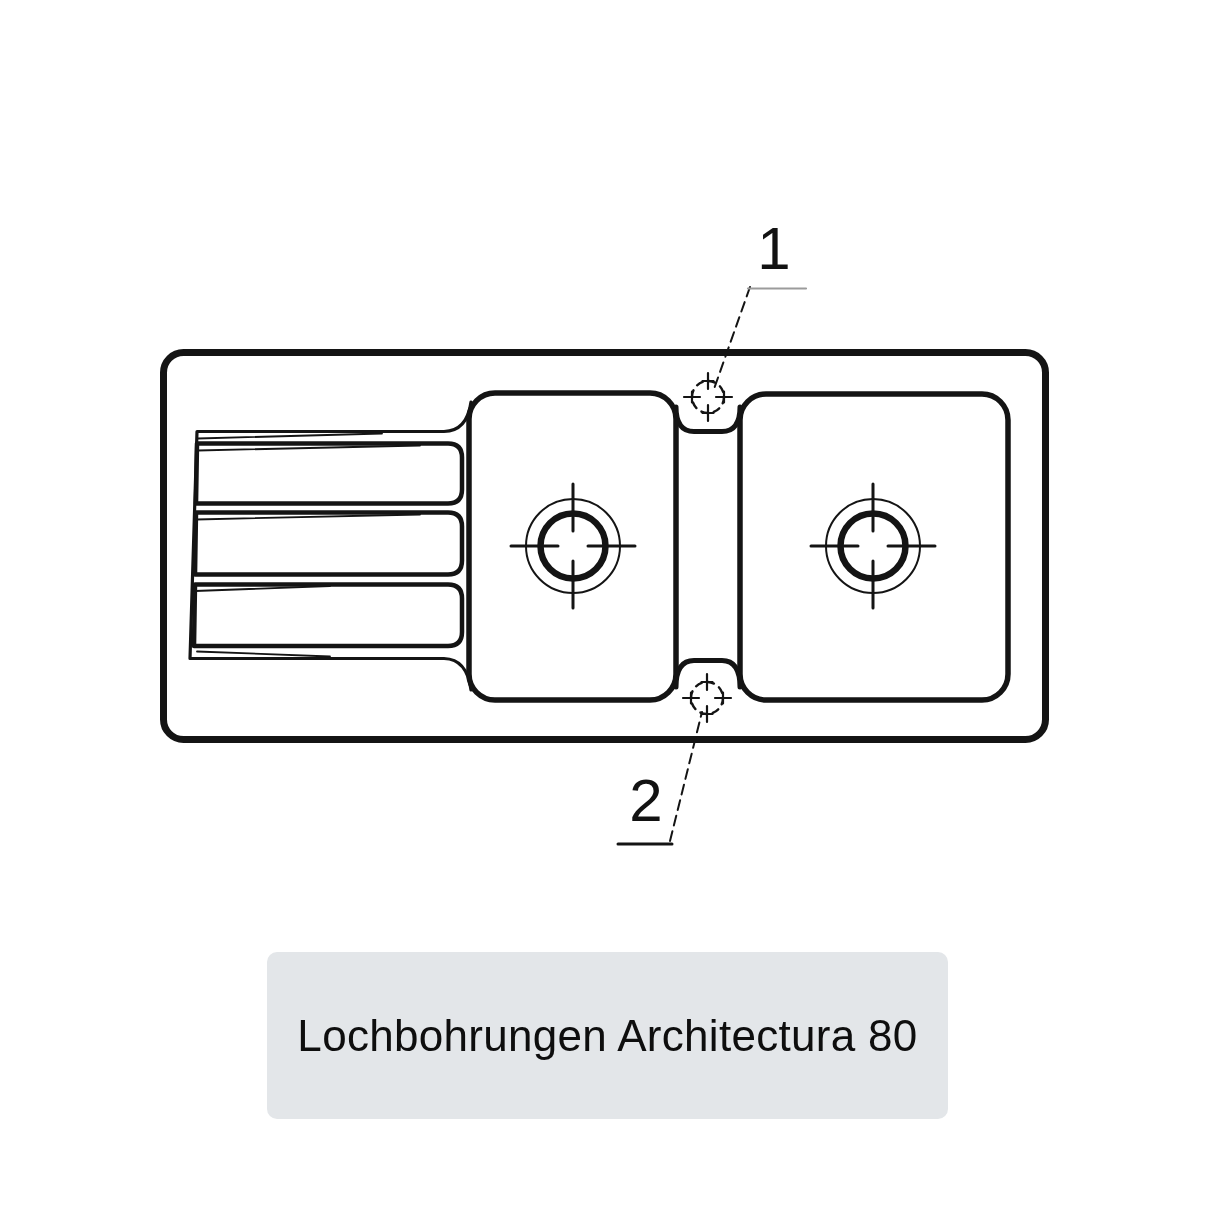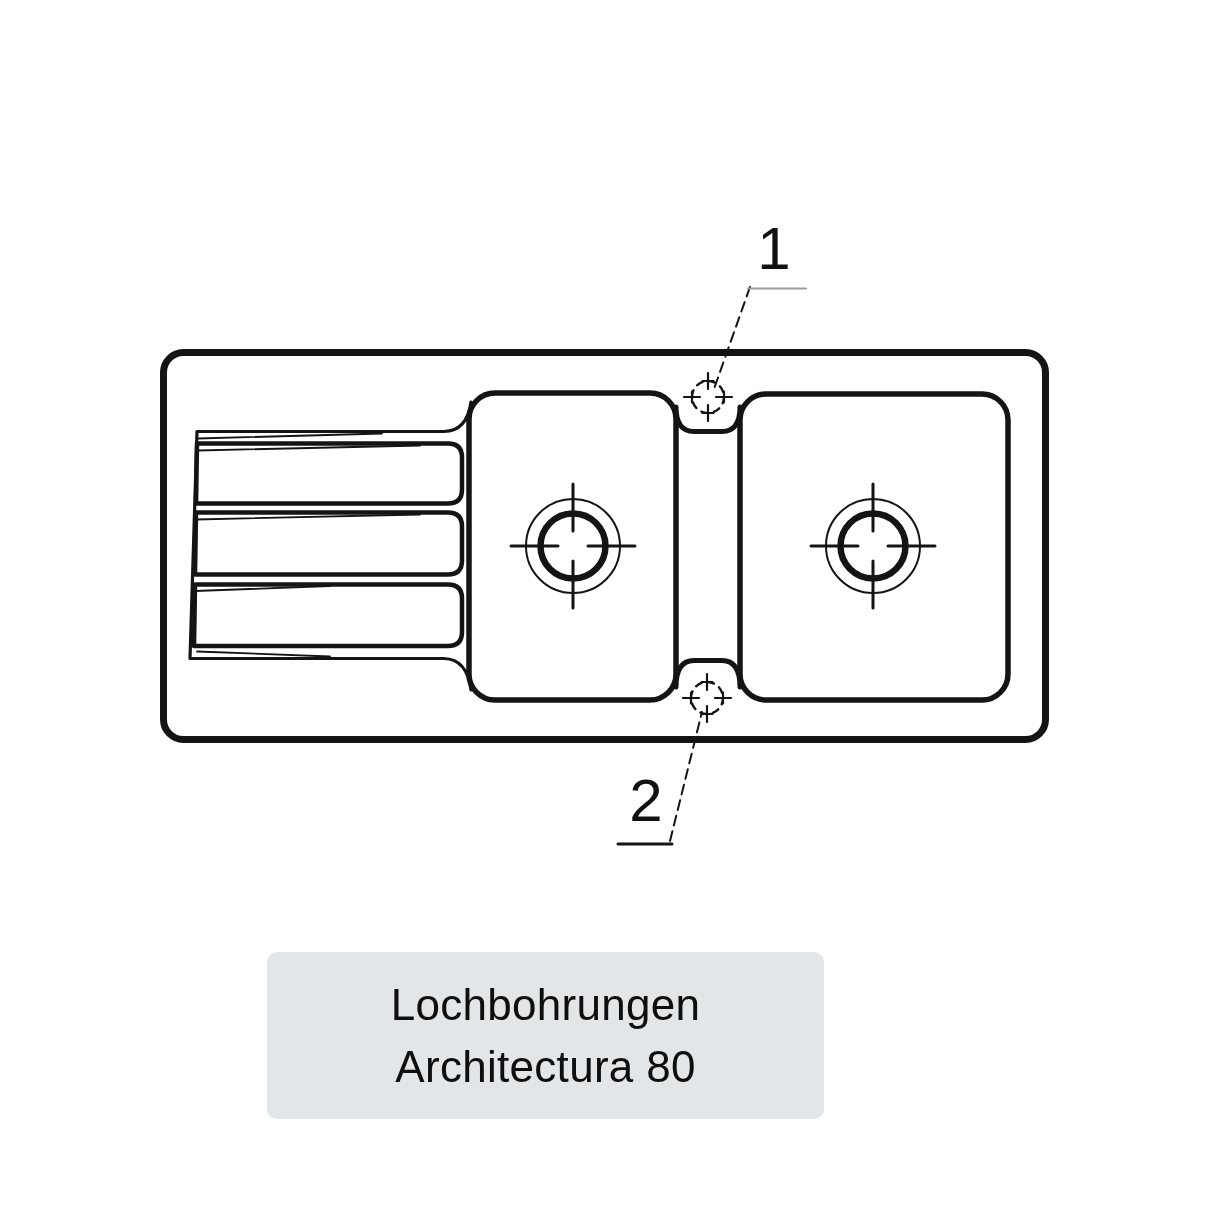--- a/index.html
+++ b/index.html
@@ -8,21 +8,21 @@
     overflow:hidden;font-family:"Liberation Sans",sans-serif;
   }
   .diagram-svg{position:absolute;left:0;top:0;}
   .callout{
     position:absolute;color:#121212;font-size:60px;line-height:60px;
     width:64px;text-align:center;font-weight:400;
   }
   .callout-1{left:742px;top:219px;}
   .callout-2{left:614px;top:771px;}
   .caption{
-    position:absolute;left:267px;top:952px;width:557px;height:167px;
+    position:absolute;left:267px;top:952px;width:681px;height:167px;
     background:#e3e6e9;border-radius:10px;
     display:flex;flex-direction:column;align-items:center;justify-content:center;
     color:#0e0e0e;font-size:44px;line-height:62px;text-align:center;
     letter-spacing:0.3px;
   }
 </style>
 </head>
 <body>
 
 <div class="stage">

